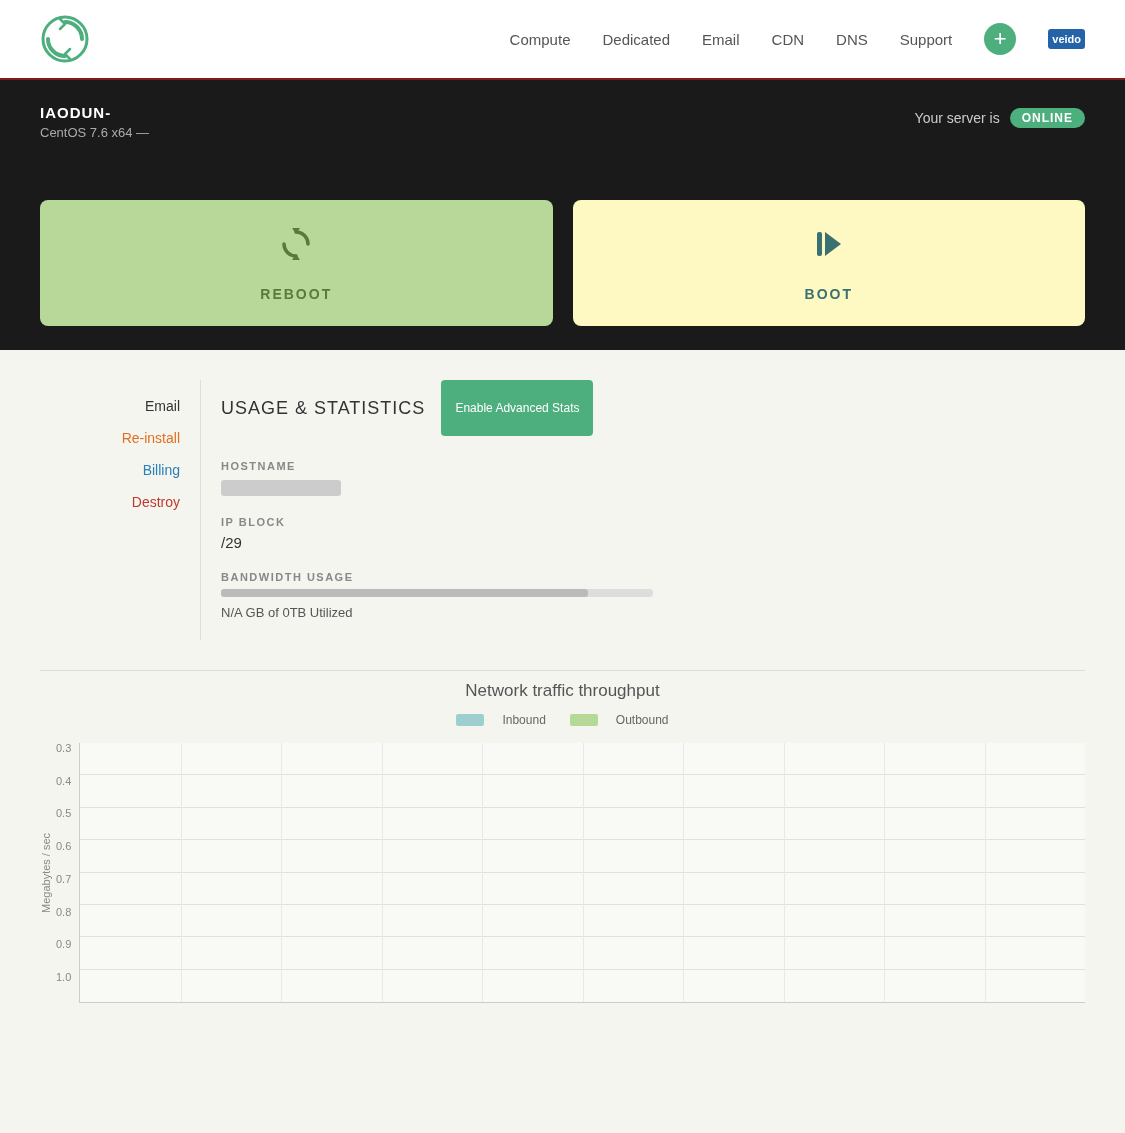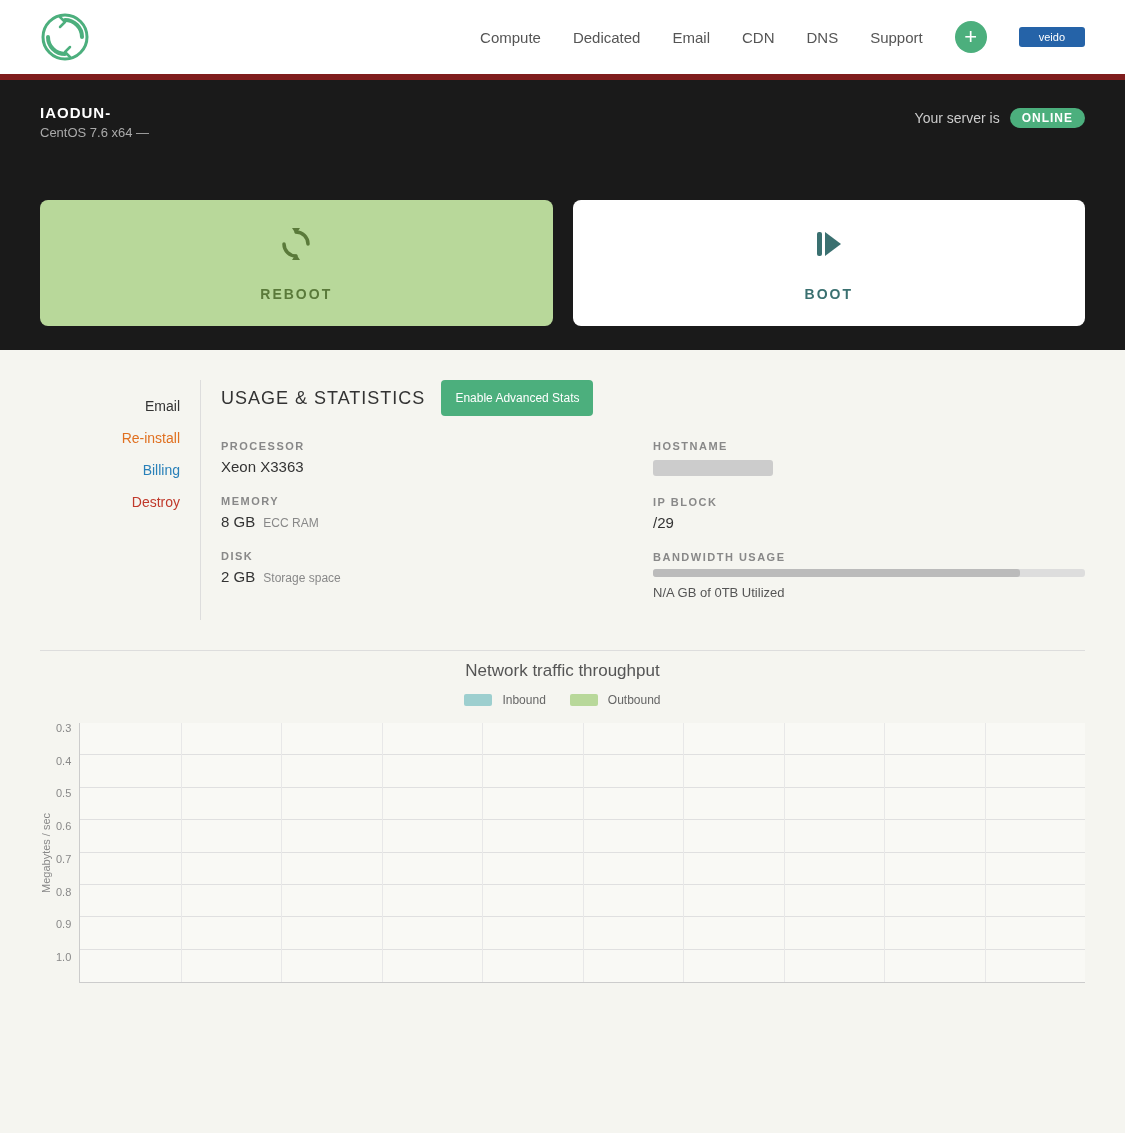--- a/index.html
+++ b/index.html
@@ -1,21 +1,21 @@
 <!DOCTYPE html>
 <html><head>
   <meta charset="utf-8">
   <style>
     * { box-sizing: border-box; margin: 0; padding: 0; }
     body { font-family: 'Helvetica Neue', Arial, sans-serif; background: #f5f5f0; color: #333; }
 
     
     .header {
       background: #fff;
-      border-bottom: 6px solid #7f1d1d;
+      border-bottom: 2px solid #7f1d1d;
       height: 80px;
       display: flex;
       align-items: center;
       padding: 0 40px;
       position: relative;
     }
     .logo {
       display: flex;
       align-items: center;
       gap: 8px;
@@ -47,23 +47,23 @@
       cursor: pointer;
       display: flex;
       align-items: center;
       justify-content: center;
       line-height: 1;
     }
     .nav-brand {
       background: #2563a8;
       color: #fff;
       font-size: 11px;
-      padding: 4px 20px;
+      padding: 4px 4px;
       border-radius: 3px;
-      font-weight: normal;
+      font-weight: bold;
     }
 
     
     .server-banner {
       background: #1a1a1a;
       padding: 24px 40px;
       color: #fff;
       position: relative;
       min-height: 100px;
     }
@@ -119,21 +119,21 @@
       font-size: 14px;
       font-weight: 600;
       letter-spacing: 2px;
       text-transform: uppercase;
     }
     .action-btn.reboot {
       background: #b8d89a;
       color: #5a7a3a;
     }
     .action-btn.boot {
-      background: #ffffff;
+      background: #fef9c3;
       color: #3a7070;
     }
     .action-btn.shutdown {
       background: #f0956a;
       color: #7a3a1a;
     }
     .action-btn-icon {
       font-size: 32px;
     }
 
@@ -179,21 +179,21 @@
       font-weight: 300;
       letter-spacing: 1px;
       color: #333;
       text-transform: uppercase;
     }
     .enable-stats-btn {
       background: #4caf7d;
       color: #fff;
       border: none;
       border-radius: 4px;
-      padding: 11px 14px;
+      padding: 21px 14px;
       font-size: 12px;
       cursor: pointer;
     }
 
     .stats-grid {
       display: grid;
       grid-template-columns: 1fr 1fr;
       gap: 0;
     }
     .stat-block {
@@ -266,21 +266,21 @@
       display: flex;
       justify-content: center;
       gap: 24px;
       margin-bottom: 16px;
       font-size: 12px;
       color: #666;
     }
     .legend-item {
       display: flex;
       align-items: center;
-      gap: 10px;
+      gap: 18px;
     }
     .legend-swatch {
       width: 28px;
       height: 12px;
       border-radius: 2px;
     }
     .legend-swatch.inbound { background: #9dcfcf; }
     .legend-swatch.outbound { background: #b8d89a; }
 
     .chart-wrapper {
@@ -403,40 +403,20 @@
   </div>
 
   <div class="stats-area">
     <div class="stats-header">
       <span class="stats-title">USAGE &amp; STATISTICS</span>
       <button class="enable-stats-btn">Enable Advanced Stats</button>
     </div>
 
     <div class="stats-grid">
 
-      <div>
-        <div class="stat-block">
-          <div class="stat-label">PROCESSOR</div>
-          <div class="stat-value">Xeon X3363</div>
-        </div>
-        <div class="stat-block">
-          <div class="stat-label">MEMORY</div>
-          <div class="stat-value">
-            <span>8 GB</span>
-            <span class="unit">ECC RAM</span>
-          </div>
-        </div>
-        <div class="stat-block">
-          <div class="stat-label">DISK</div>
-          <div class="stat-value">
-            <span>2 GB</span>
-            <span class="unit">Storage space</span>
-          </div>
-        </div>
-      </div>
 
       <div>
         <div class="stat-block">
           <div class="stat-label">HOSTNAME</div>
           <div class="stat-value">
             <span class="redacted"></span>
           </div>
         </div>
         <div class="stat-block">
           <div class="stat-label">IP BLOCK</div>

